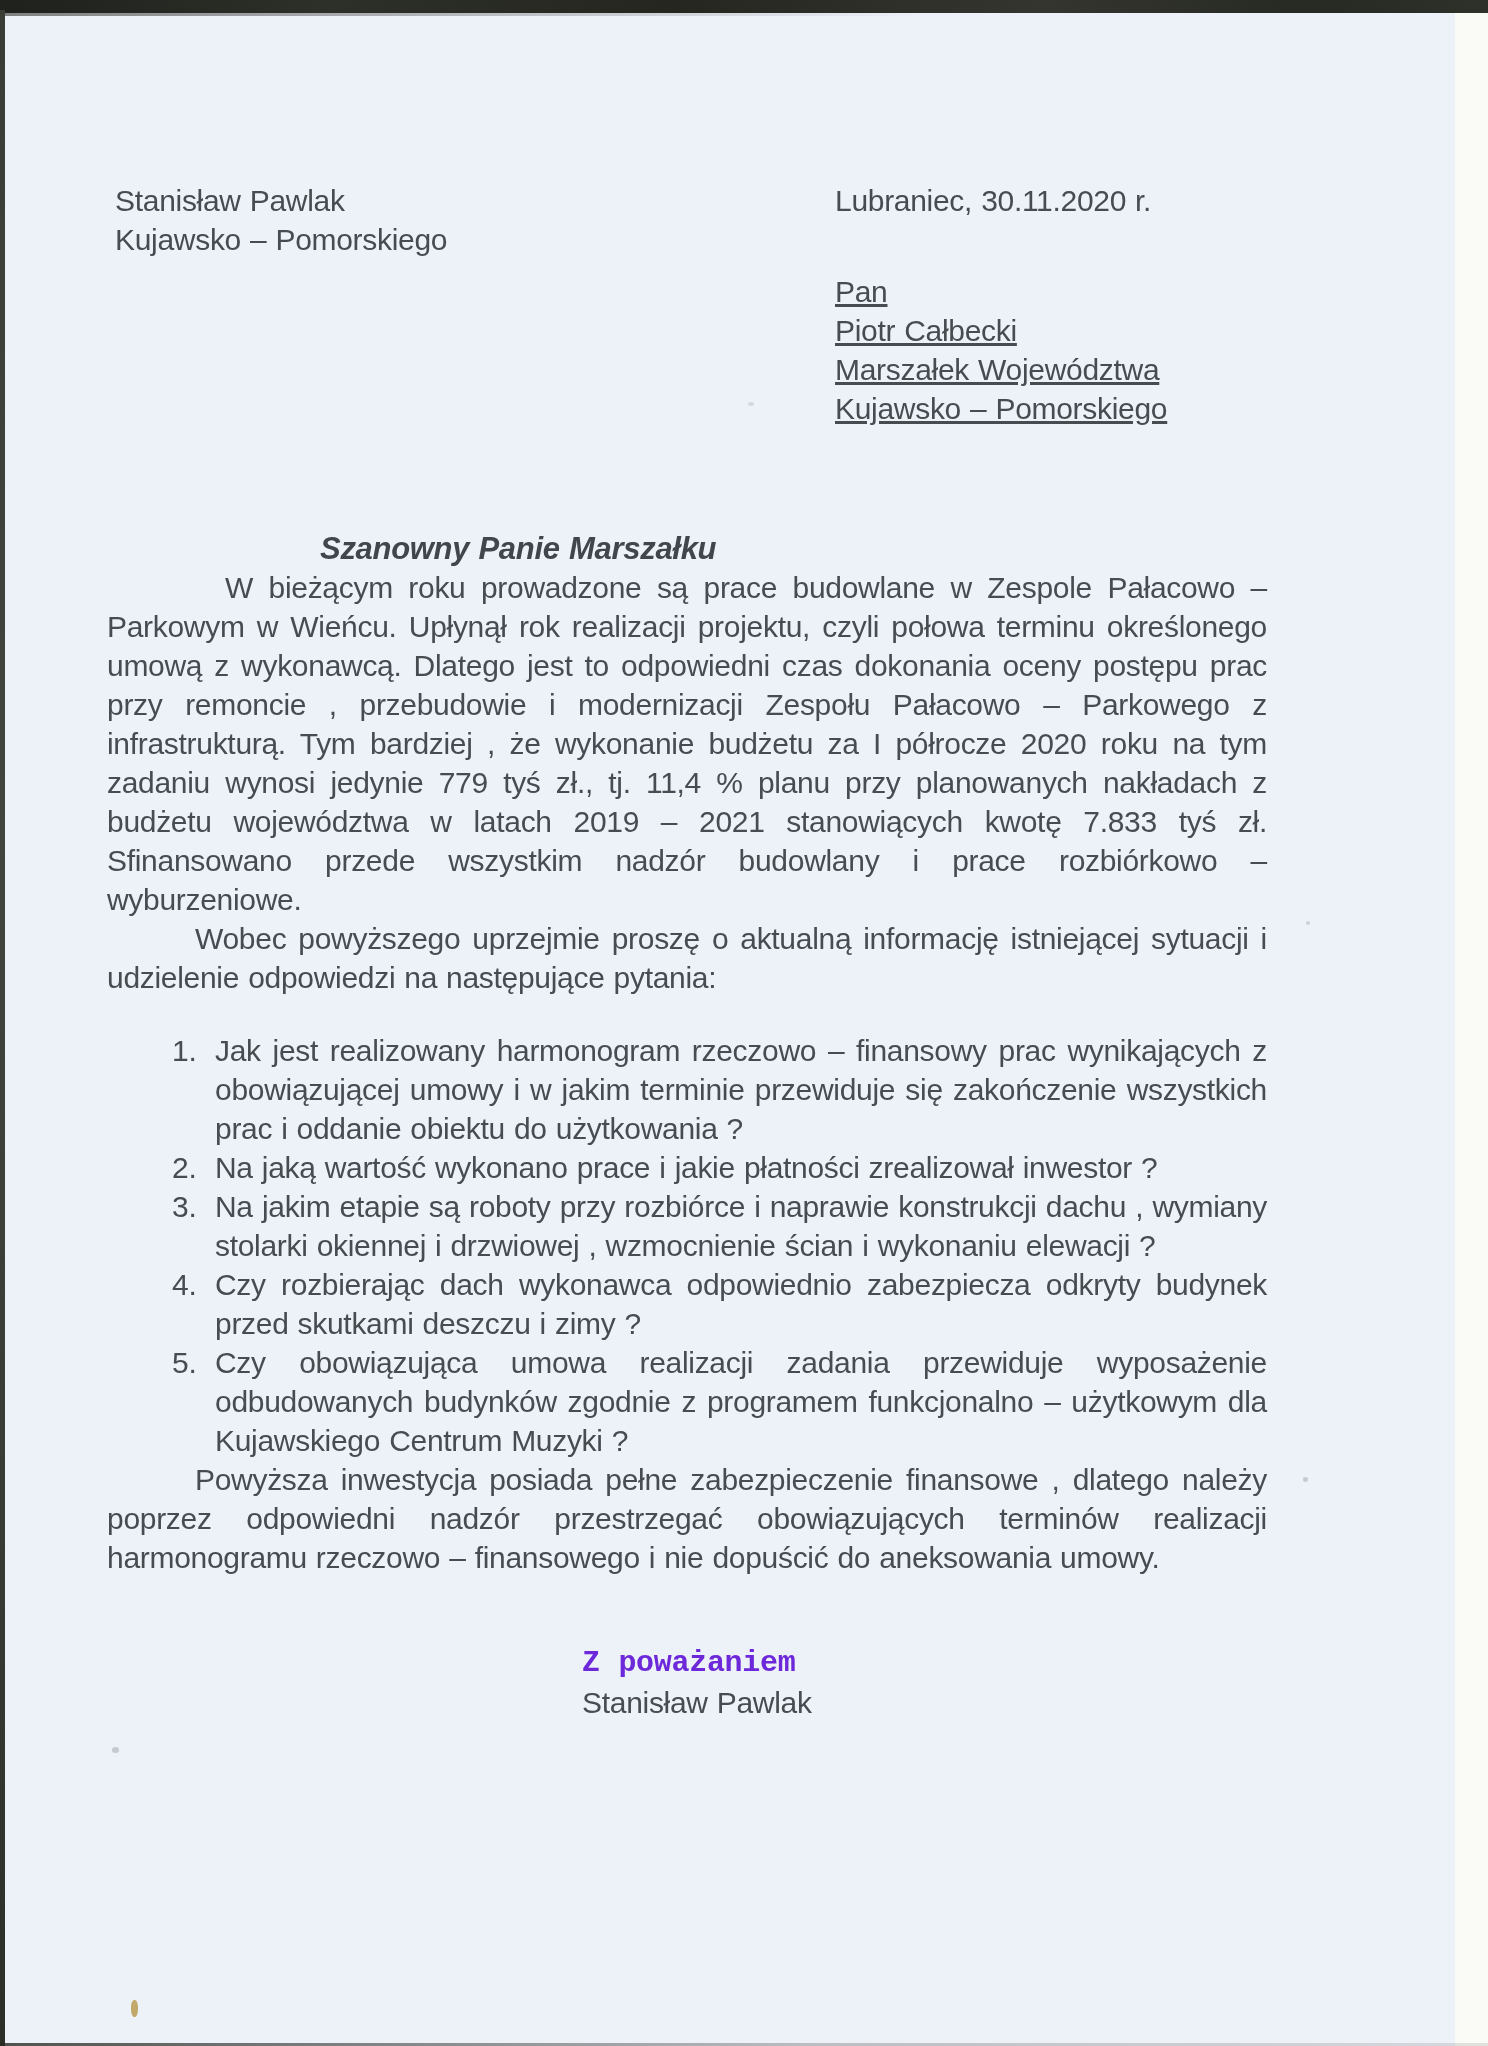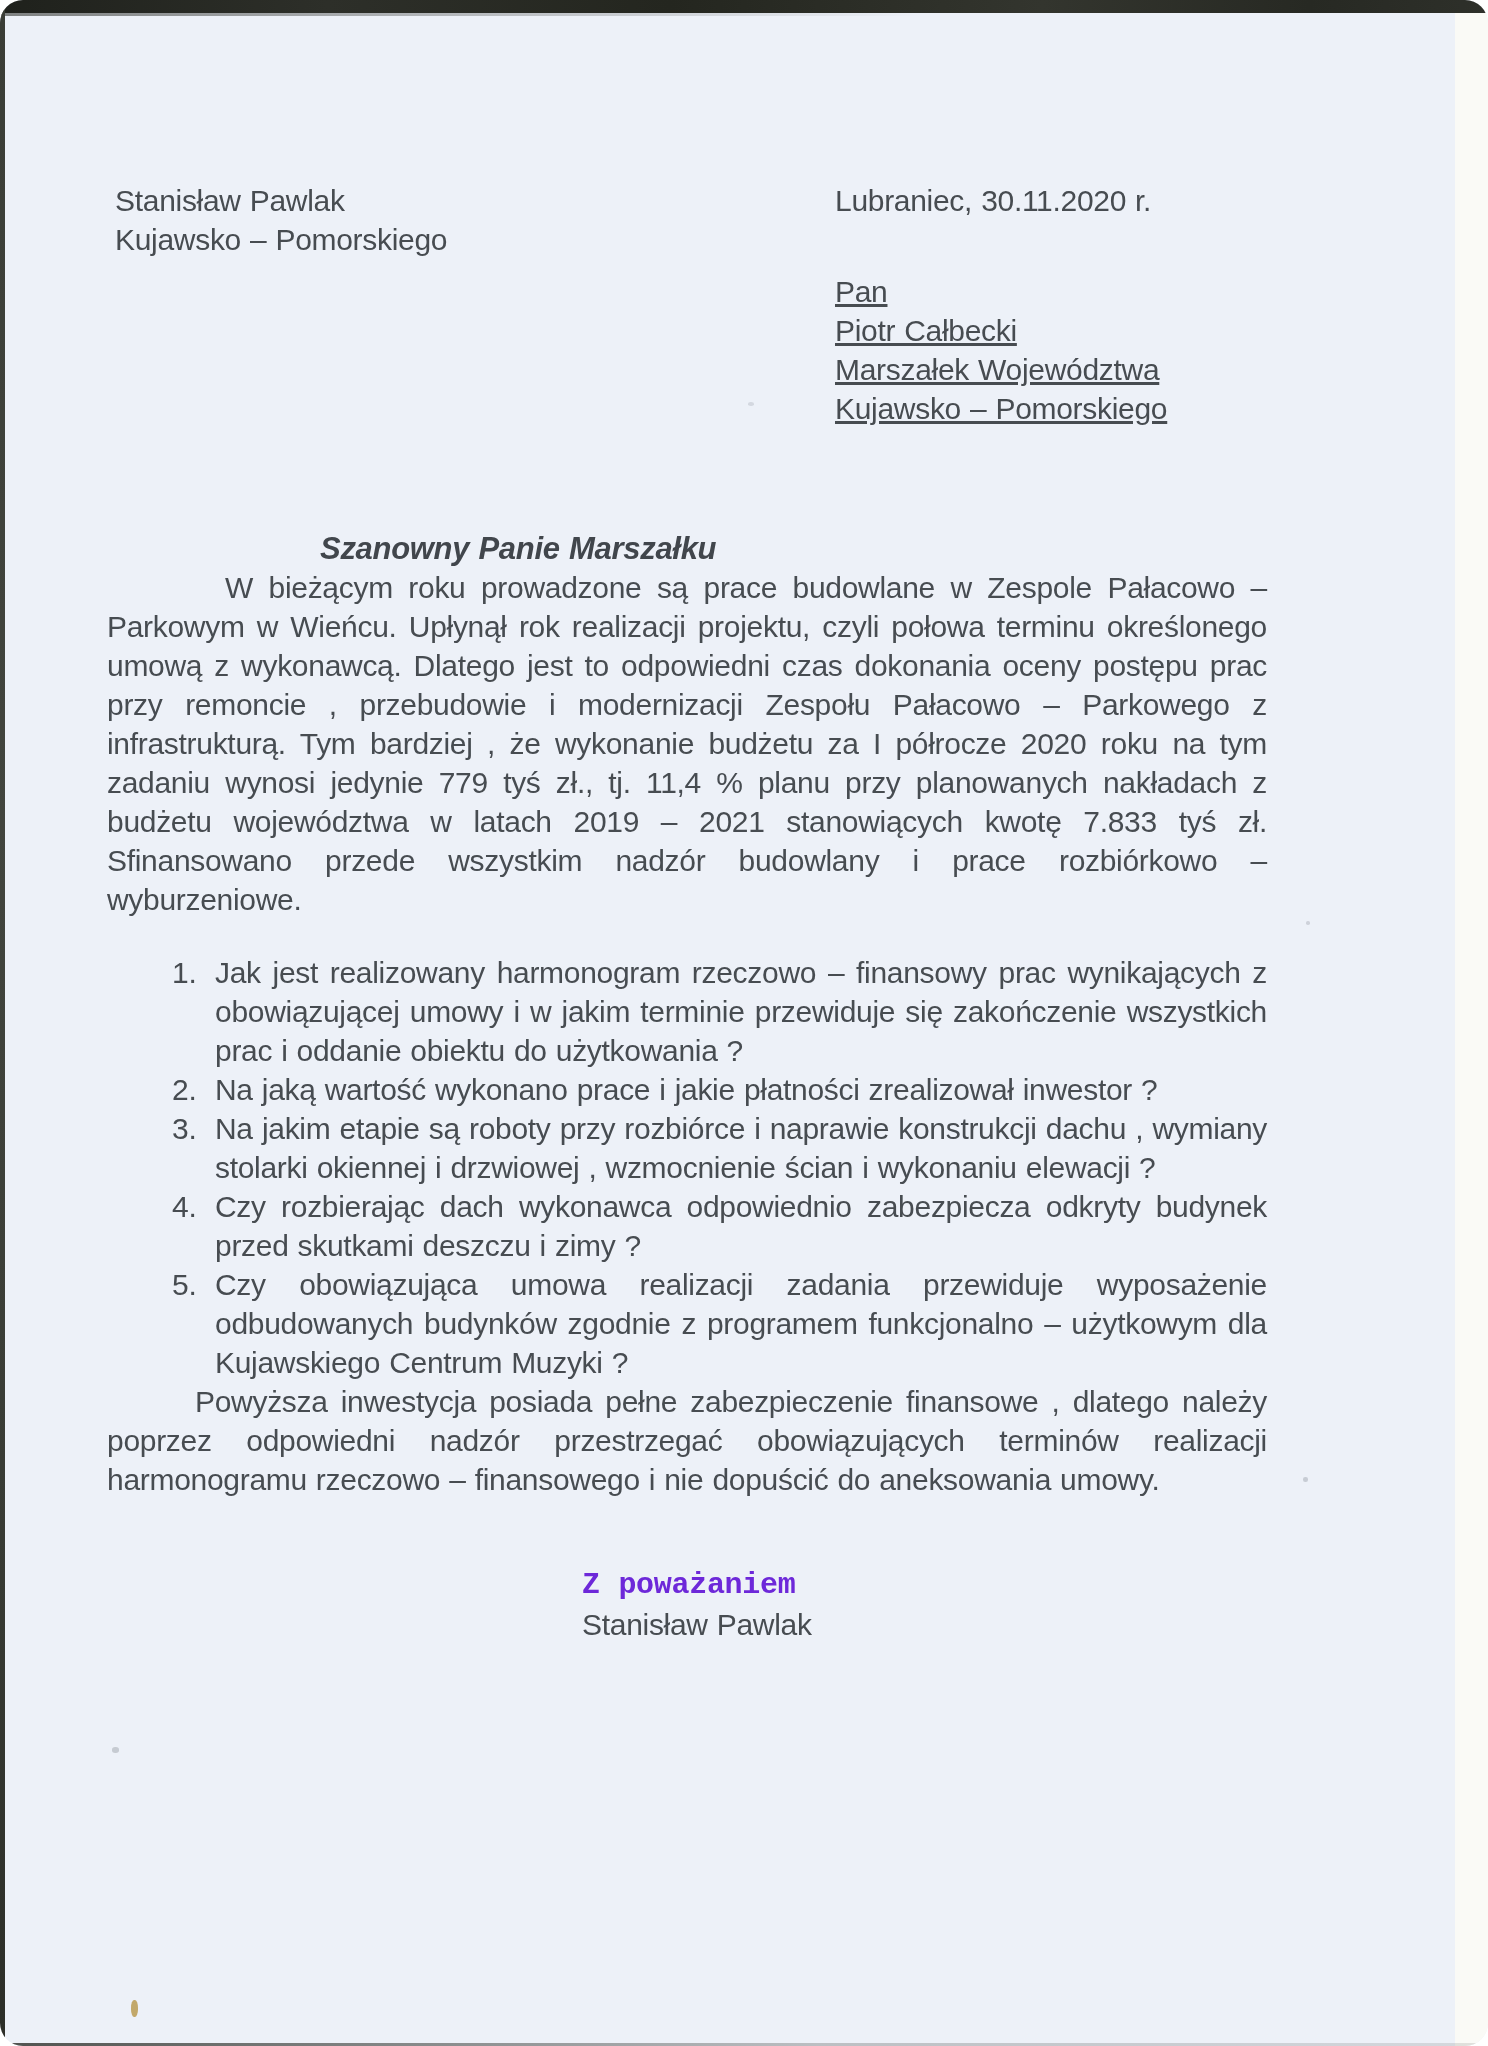--- a/index.html
+++ b/index.html
@@ -4,21 +4,20 @@
 <style>
   html, body { margin: 0; padding: 0; background: #ffffff; }
   .scan {
     position: relative;
     width: 1488px;
     height: 2046px;
     background: #edf1f8;
     overflow: hidden;
     font-family: "Liberation Sans", "DejaVu Sans", sans-serif;
     color: #474c51;
-    border-radius: 23px;
   }
   
   .edge-top {
     position: absolute; left: 0; top: 0; width: 100%; height: 13px;
     background: linear-gradient(90deg, #1f211c 0%, #2d2f29 22%, #24261f 45%, #33352e 70%, #272923 88%, #2e302a 100%);
   }
   .edge-top::after {
     content: ""; position: absolute; left: 0; top: 13px; width: 62%; height: 3px;
     background: linear-gradient(90deg, rgba(35,37,31,.55), rgba(35,37,31,0));
   }
@@ -92,20 +91,21 @@
           <div>Marszałek Województwa</div>
           <div>Kujawsko – Pomorskiego</div>
         </div>
       </div>
     </div>
 
     <div class="salutation">Szanowny Panie Marszałku</div>
 
     <p class="para p1">W bieżącym roku prowadzone są prace budowlane w Zespole Pałacowo – Parkowym w Wieńcu. Upłynął rok realizacji projektu, czyli połowa terminu określonego umową z wykonawcą. Dlatego jest to odpowiedni czas dokonania oceny postępu prac przy remoncie , przebudowie i modernizacji Zespołu Pałacowo – Parkowego z infrastrukturą. Tym bardziej , że wykonanie budżetu za I półrocze 2020 roku na tym zadaniu wynosi jedynie 779 tyś zł., tj. 11,4 % planu przy planowanych nakładach z budżetu województwa w latach 2019 – 2021 stanowiących kwotę 7.833 tyś zł. Sfinansowano przede wszystkim nadzór budowlany i prace rozbiórkowo – wyburzeniowe.</p>
 
+    <p class="para p2">Wobec powyższego uprzejmie proszę o aktualną informację istniejącej sytuacji i udzielenie odpowiedzi na następujące pytania:</p>
 
     <ol class="questions">
       <li class="q-item">
         <span class="q-num">1.</span>
         <span class="q-text">Jak jest realizowany harmonogram rzeczowo – finansowy prac wynikających z obowiązującej umowy i w jakim terminie przewiduje się zakończenie wszystkich prac i oddanie obiektu do użytkowania ?</span>
       </li>
       <li class="q-item">
         <span class="q-num">2.</span>
         <span class="q-text">Na jaką wartość wykonano prace i jakie płatności zrealizował inwestor ?</span>
       </li>

